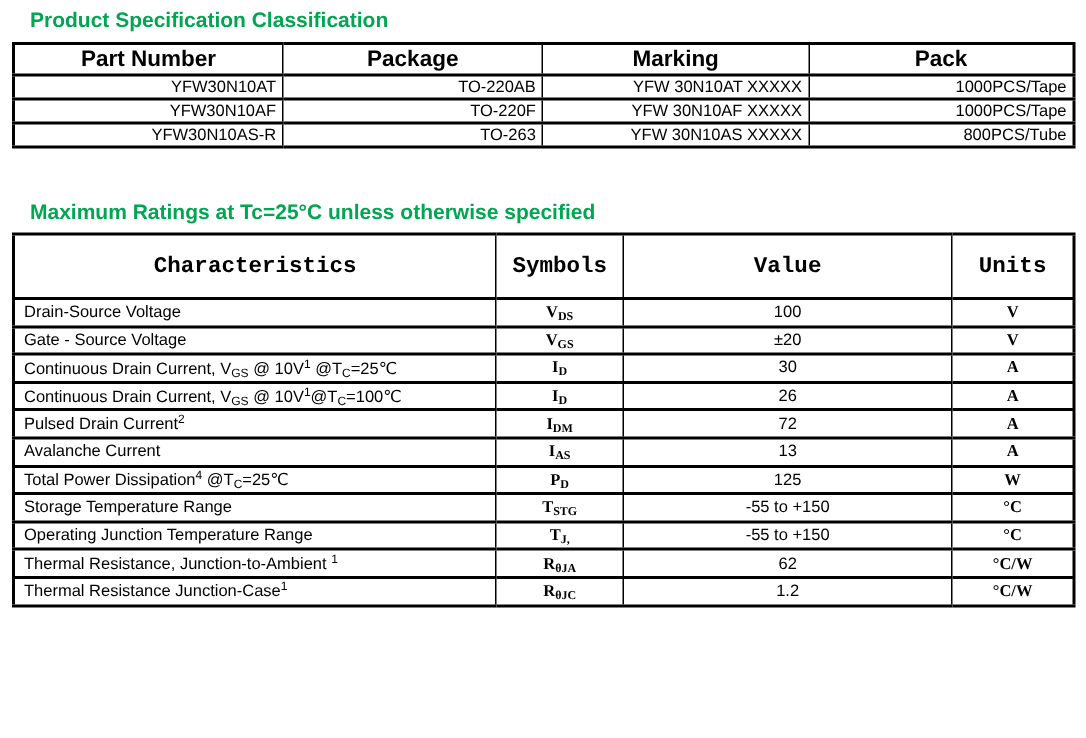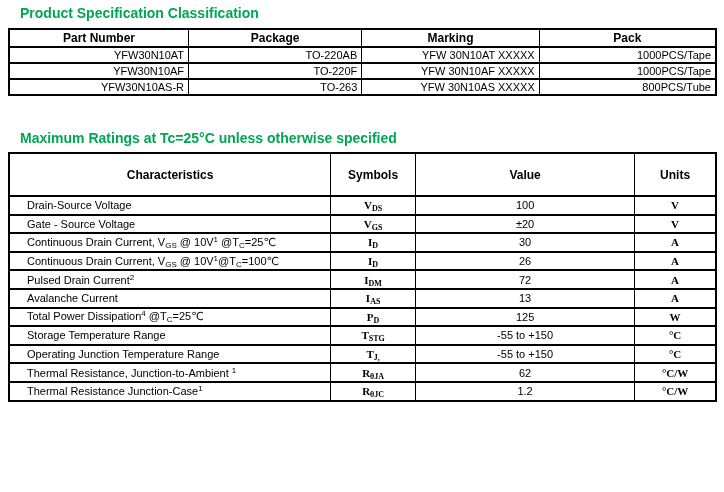--- a/index.html
+++ b/index.html
@@ -28,33 +28,33 @@
     width:709px;table-layout:fixed;
     border:2px solid var(--ink);
   }
   table.ds th, table.ds td{
     border:1px solid var(--ink);
     border-top-width:2px;border-bottom-width:2px;
     text-align:center;vertical-align:middle;
     padding:1px 4px;
     overflow:hidden;white-space:nowrap;
   }
-  table.ds th{font-size:12px;font-weight:bold;}
+  table.ds th{font-size:15px;font-weight:bold;}
   table.ds td{font-size:11px;font-weight:normal;}
 
   
   table.t1 th{height:17px;}
   table.t1 td{height:16px;text-align:right;}
   .t1-c1{width:25.4%;} .t1-c2{width:24.5%;} .t1-c3{width:25.1%;} .t1-c4{width:25%;}
 
   
-  table.t2 th{height:43px;}
+  table.t2 th{height:43px;font-family:Liberation Mono, monospace;}
   table.t2 td{height:18.6px;}
   .t2-c1{width:45.5%;} .t2-c2{width:12%;} .t2-c3{width:31%;} .t2-c4{width:11.5%;}
-  table.t2 td:first-child{text-align:left;padding-left:17px;}
+  table.t2 td:first-child{text-align:left;padding-left:6px;}
   table.t2 td:nth-child(2), table.t2 td:nth-child(4){font-weight:bold;font-family:Liberation Serif, serif;}
 
   sub{font-size:8px;line-height:0;vertical-align:-2px;letter-spacing:0;}
   sup{font-size:8px;line-height:0;vertical-align:4px;}
 </style>
 </head>
 <body>
 
 <main class="page">
 

